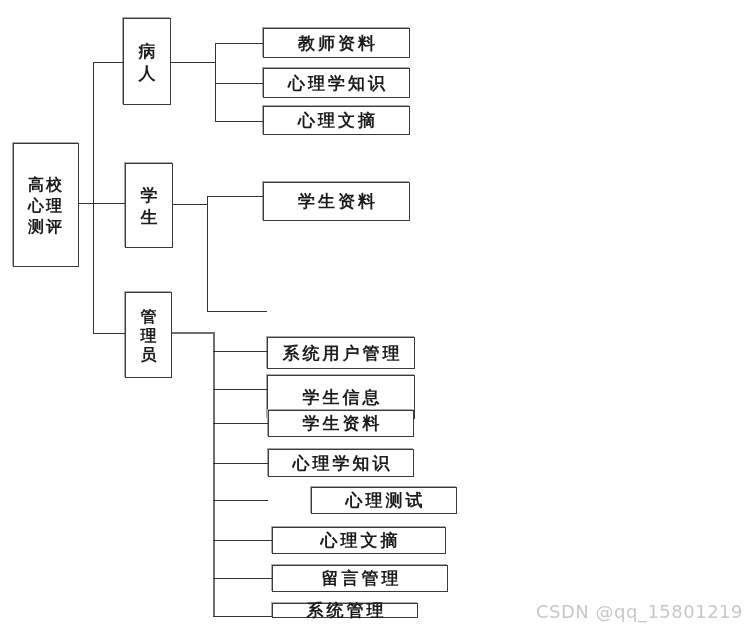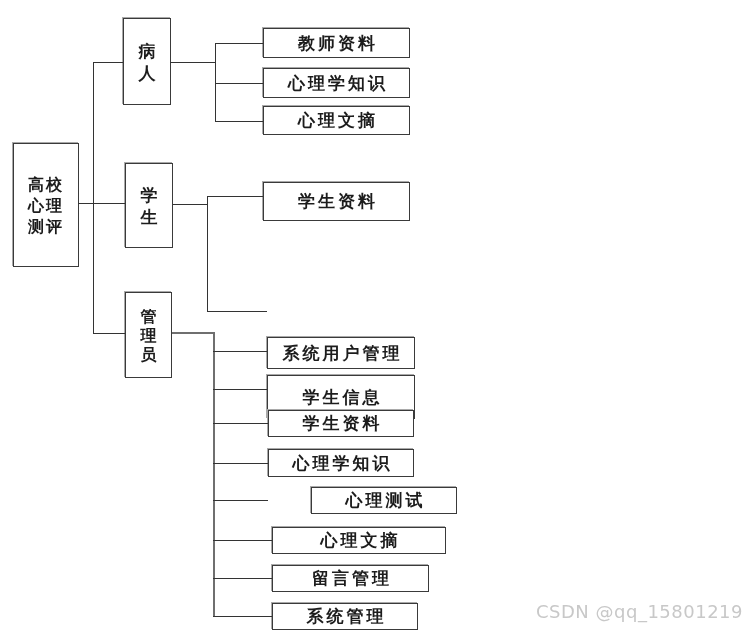--- a/index.html
+++ b/index.html
@@ -60,22 +60,22 @@
   <div class="node leaf" style="left:263px; top:106px; width:147px; height:29px;">心理文摘</div>
 
   <div class="node leaf" style="left:263px; top:182px; width:147px; height:39px;">学生资料</div>
 
   <div class="node leaf" style="left:267px; top:337px; width:148px; height:32px;">系统用户管理</div>
   <div class="node leaf" style="left:267px; top:375px; width:148px; height:44px;">学生信息</div>
   <div class="node leaf" style="left:268px; top:410px; width:146px; height:27px;">学生资料</div>
   <div class="node leaf" style="left:268px; top:449px; width:146px; height:28px;">心理学知识</div>
   <div class="node leaf" style="left:268px; top:487px; width:146px; height:27px;margin-left:43px;">心理测试</div>
   <div class="node leaf" style="left:272px; top:527px; width:174px; height:27px;">心理文摘</div>
-  <div class="node leaf" style="left:272px; top:565px; width:157px; height:27px;">留言管理</div>
-  <div class="node leaf" style="left:272px; top:603px; width:146px; height:27px;text-align:center;">系统管理</div>
+  <div class="node leaf" style="left:272px; top:565px; width:176px; height:27px;">留言管理</div>
+  <div class="node leaf" style="left:272px; top:603px; width:146px; height:15px;text-align:center;">系统管理</div>
 
   <div class="hline" style="left:78px;  top:203px; width:47px;"></div>
   <div class="vline" style="left:93px;  top:62px;  height:272px;"></div>
   <div class="hline" style="left:93px;  top:62px;  width:30px;"></div>
   <div class="hline" style="left:93px;  top:333px; width:32px;"></div>
 
   <div class="hline" style="left:170px; top:62px;  width:45px;"></div>
   <div class="vline" style="left:215px; top:43px;  height:79px;"></div>
   <div class="hline" style="left:215px; top:43px;  width:48px;"></div>
   <div class="hline" style="left:215px; top:83px;  width:48px;"></div>

